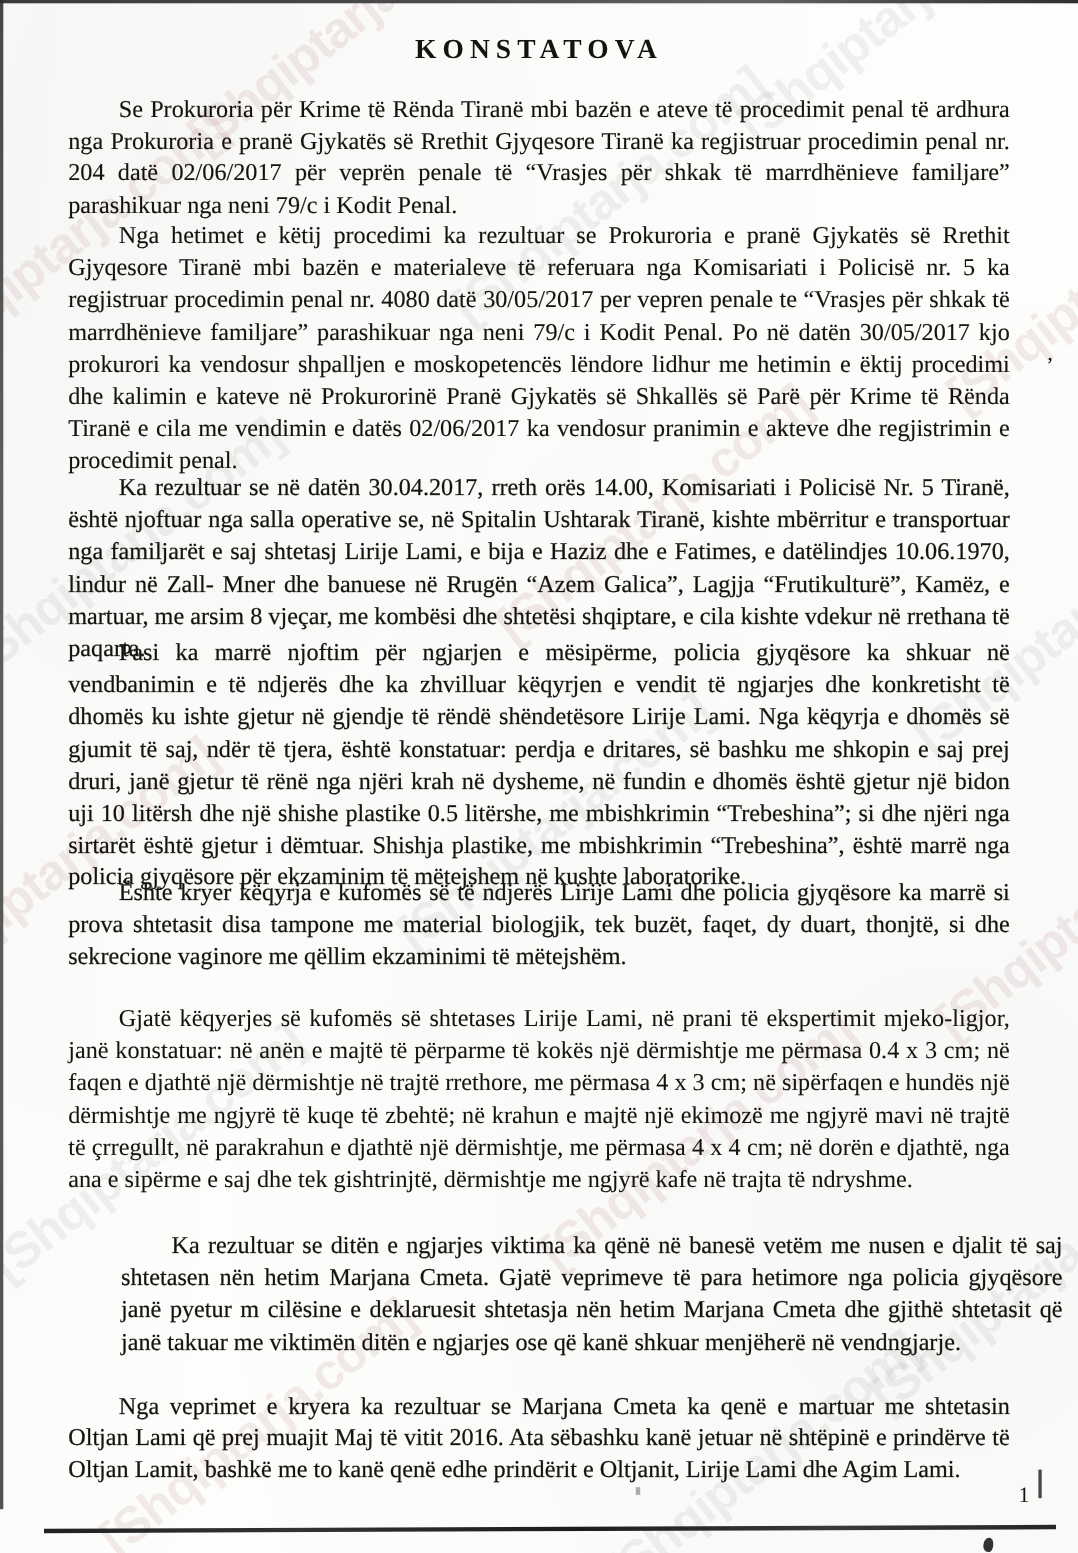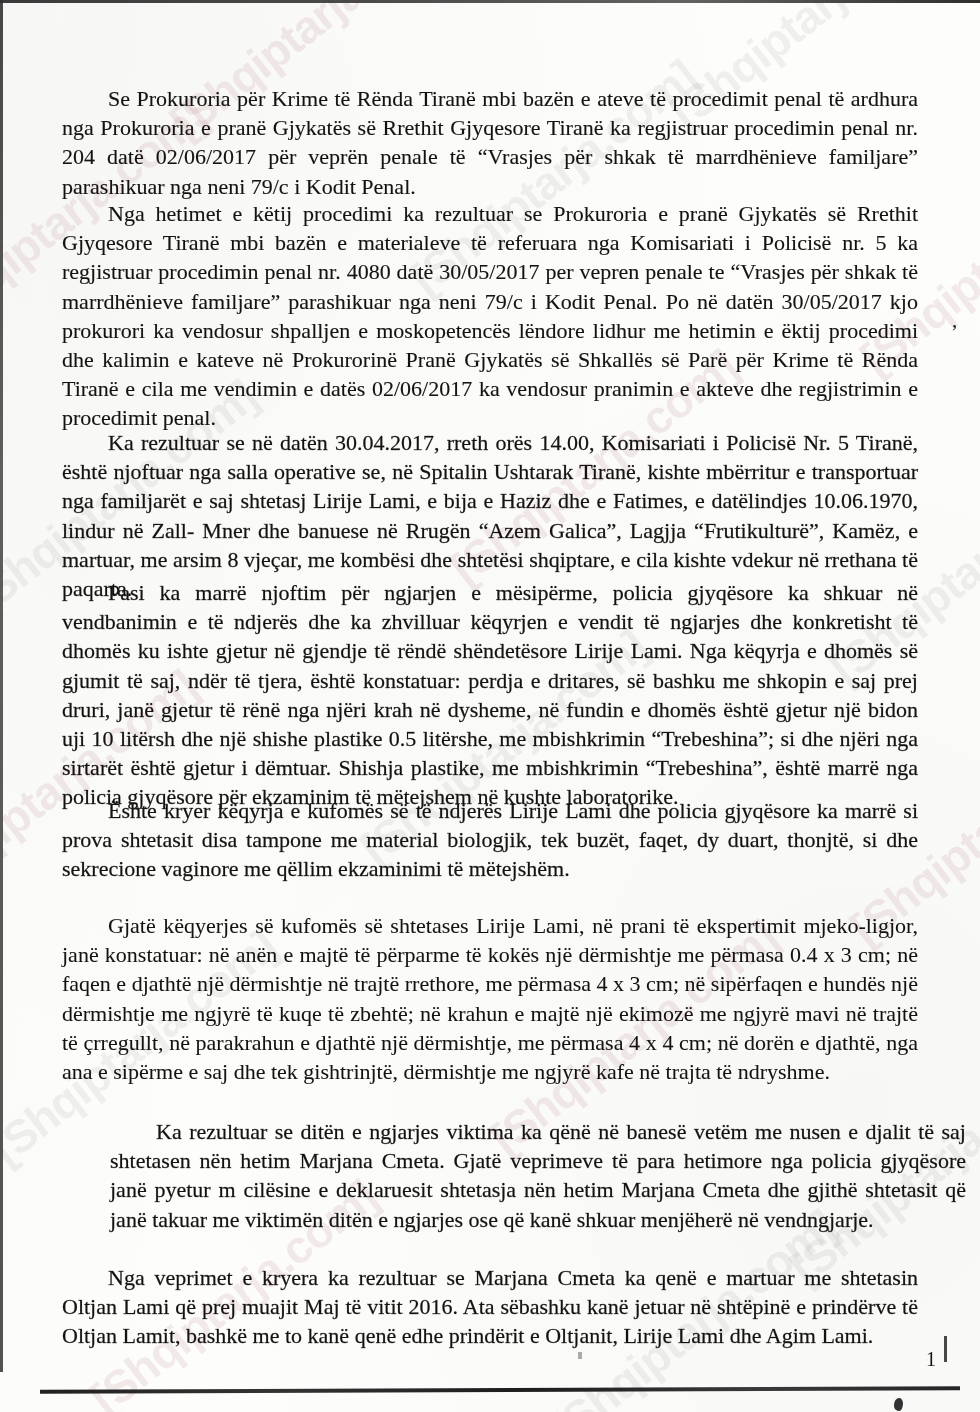--- a/index.html
+++ b/index.html
@@ -184,20 +184,21 @@
     <div class="wm" style="left:820px;  top:800px;">[Shqiptarja.com]</div>
     <div class="wm g" style="left:-40px;  top:1020px;">[Shqiptarja.com]</div>
     <div class="wm" style="left:460px;  top:1010px;">[Shqiptarja.com]</div>
     <div class="wm g" style="left:760px;  top:1140px;">[Shqiptarja.com]</div>
     <div class="wm" style="left:60px;   top:1270px;">[Shqiptarja.com]</div>
     <div class="wm g" style="left:520px;  top:1300px;">[Shqiptarja.com]</div>
   </div>
 
   <div class="doc">
 
+    <div class="title">KONSTATOVA</div>
 
     <div class="body-block ink-a" style="top:84px;">
       <p>Se Prokuroria për Krime të Rënda Tiranë mbi bazën e ateve të procedimit penal të ardhura nga Prokuroria e pranë Gjykatës së Rrethit Gjyqesore Tiranë ka regjistruar procedimin penal nr. 204 datë 02/06/2017 për veprën penale të “Vrasjes për shkak të marrdhënieve familjare” parashikuar nga neni 79/c i Kodit Penal.</p>
     </div>
 
     <div class="body-block ink-a" style="top:199px;">
       <p>Nga hetimet e këtij procedimi ka rezultuar se Prokuroria e pranë Gjykatës së Rrethit Gjyqesore Tiranë mbi bazën e materialeve të referuara nga Komisariati i Policisë nr. 5 ka regjistruar procedimin penal nr. 4080 datë 30/05/2017 per vepren penale te “Vrasjes për shkak të marrdhënieve familjare” parashikuar nga neni 79/c i Kodit Penal. Po në datën 30/05/2017 kjo prokurori ka vendosur shpalljen e moskopetencës lëndore lidhur me hetimin e ëktij procedimi dhe kalimin e kateve në Prokurorinë Pranë Gjykatës së Shkallës së Parë për Krime të Rënda Tiranë e cila me vendimin e datës 02/06/2017 ka vendosur pranimin e akteve dhe regjistrimin e procedimit penal.</p>
     </div>
 
     <div class="body-block ink-b" style="top:428px;">

